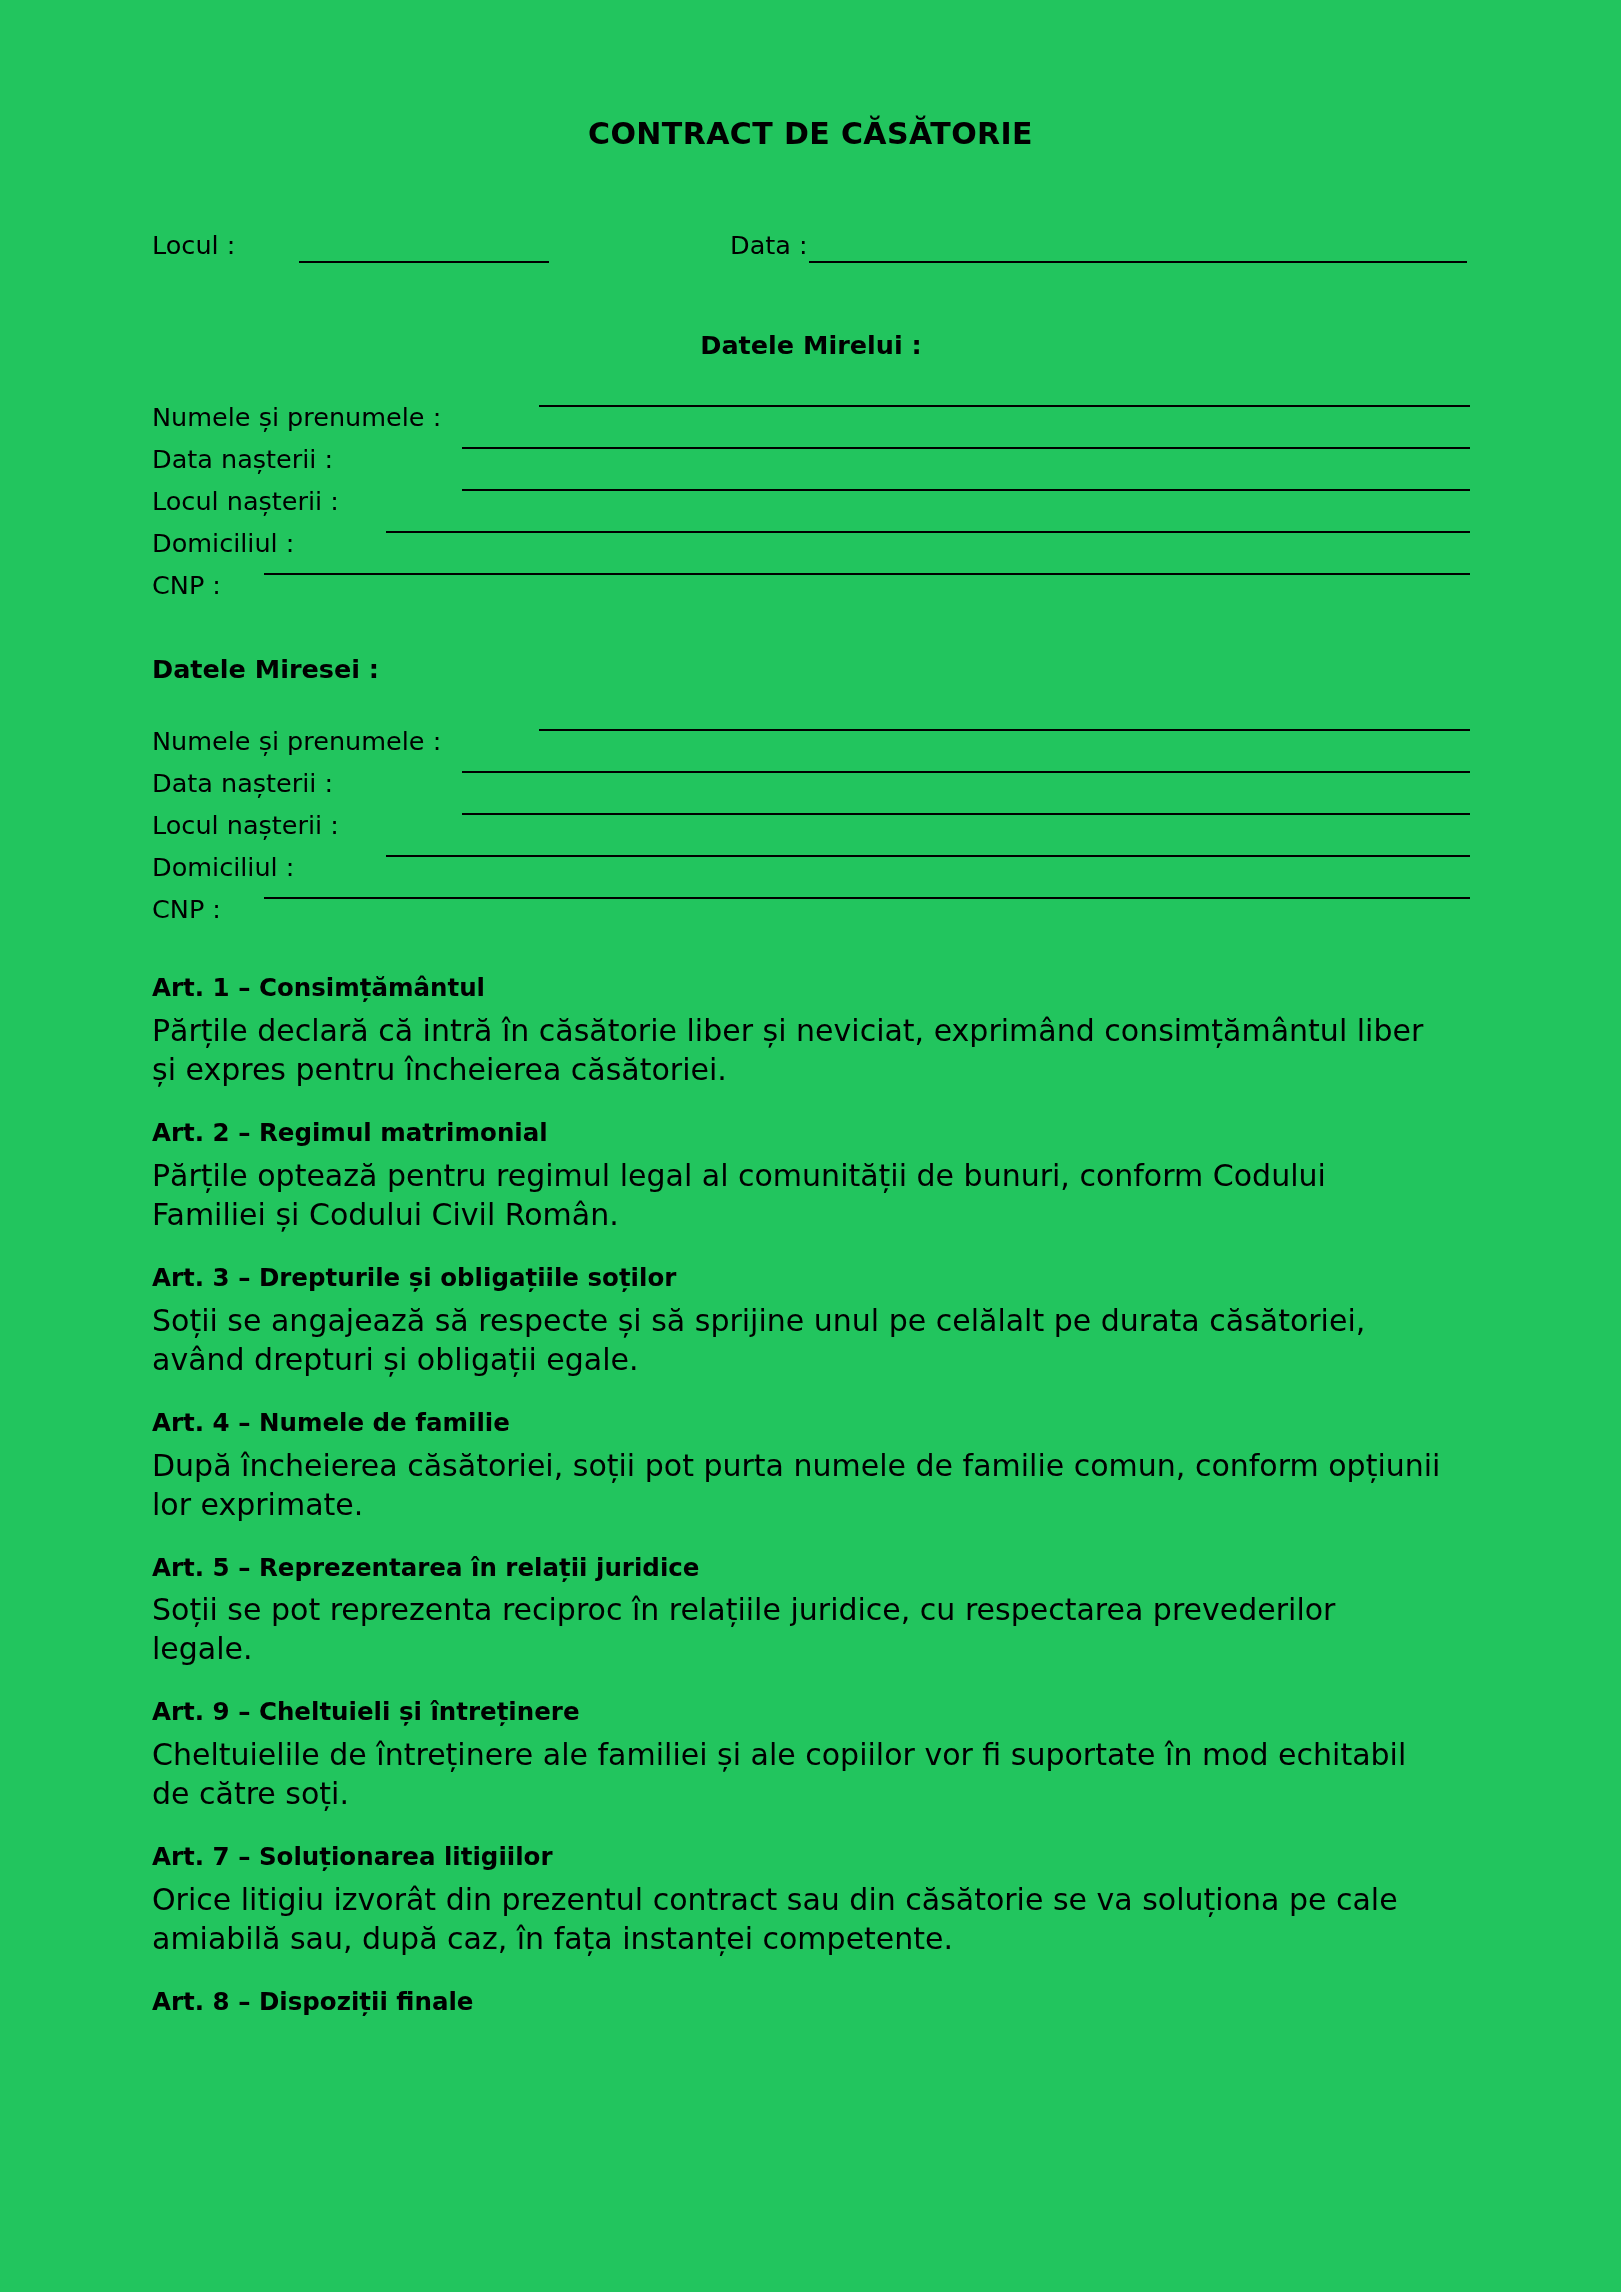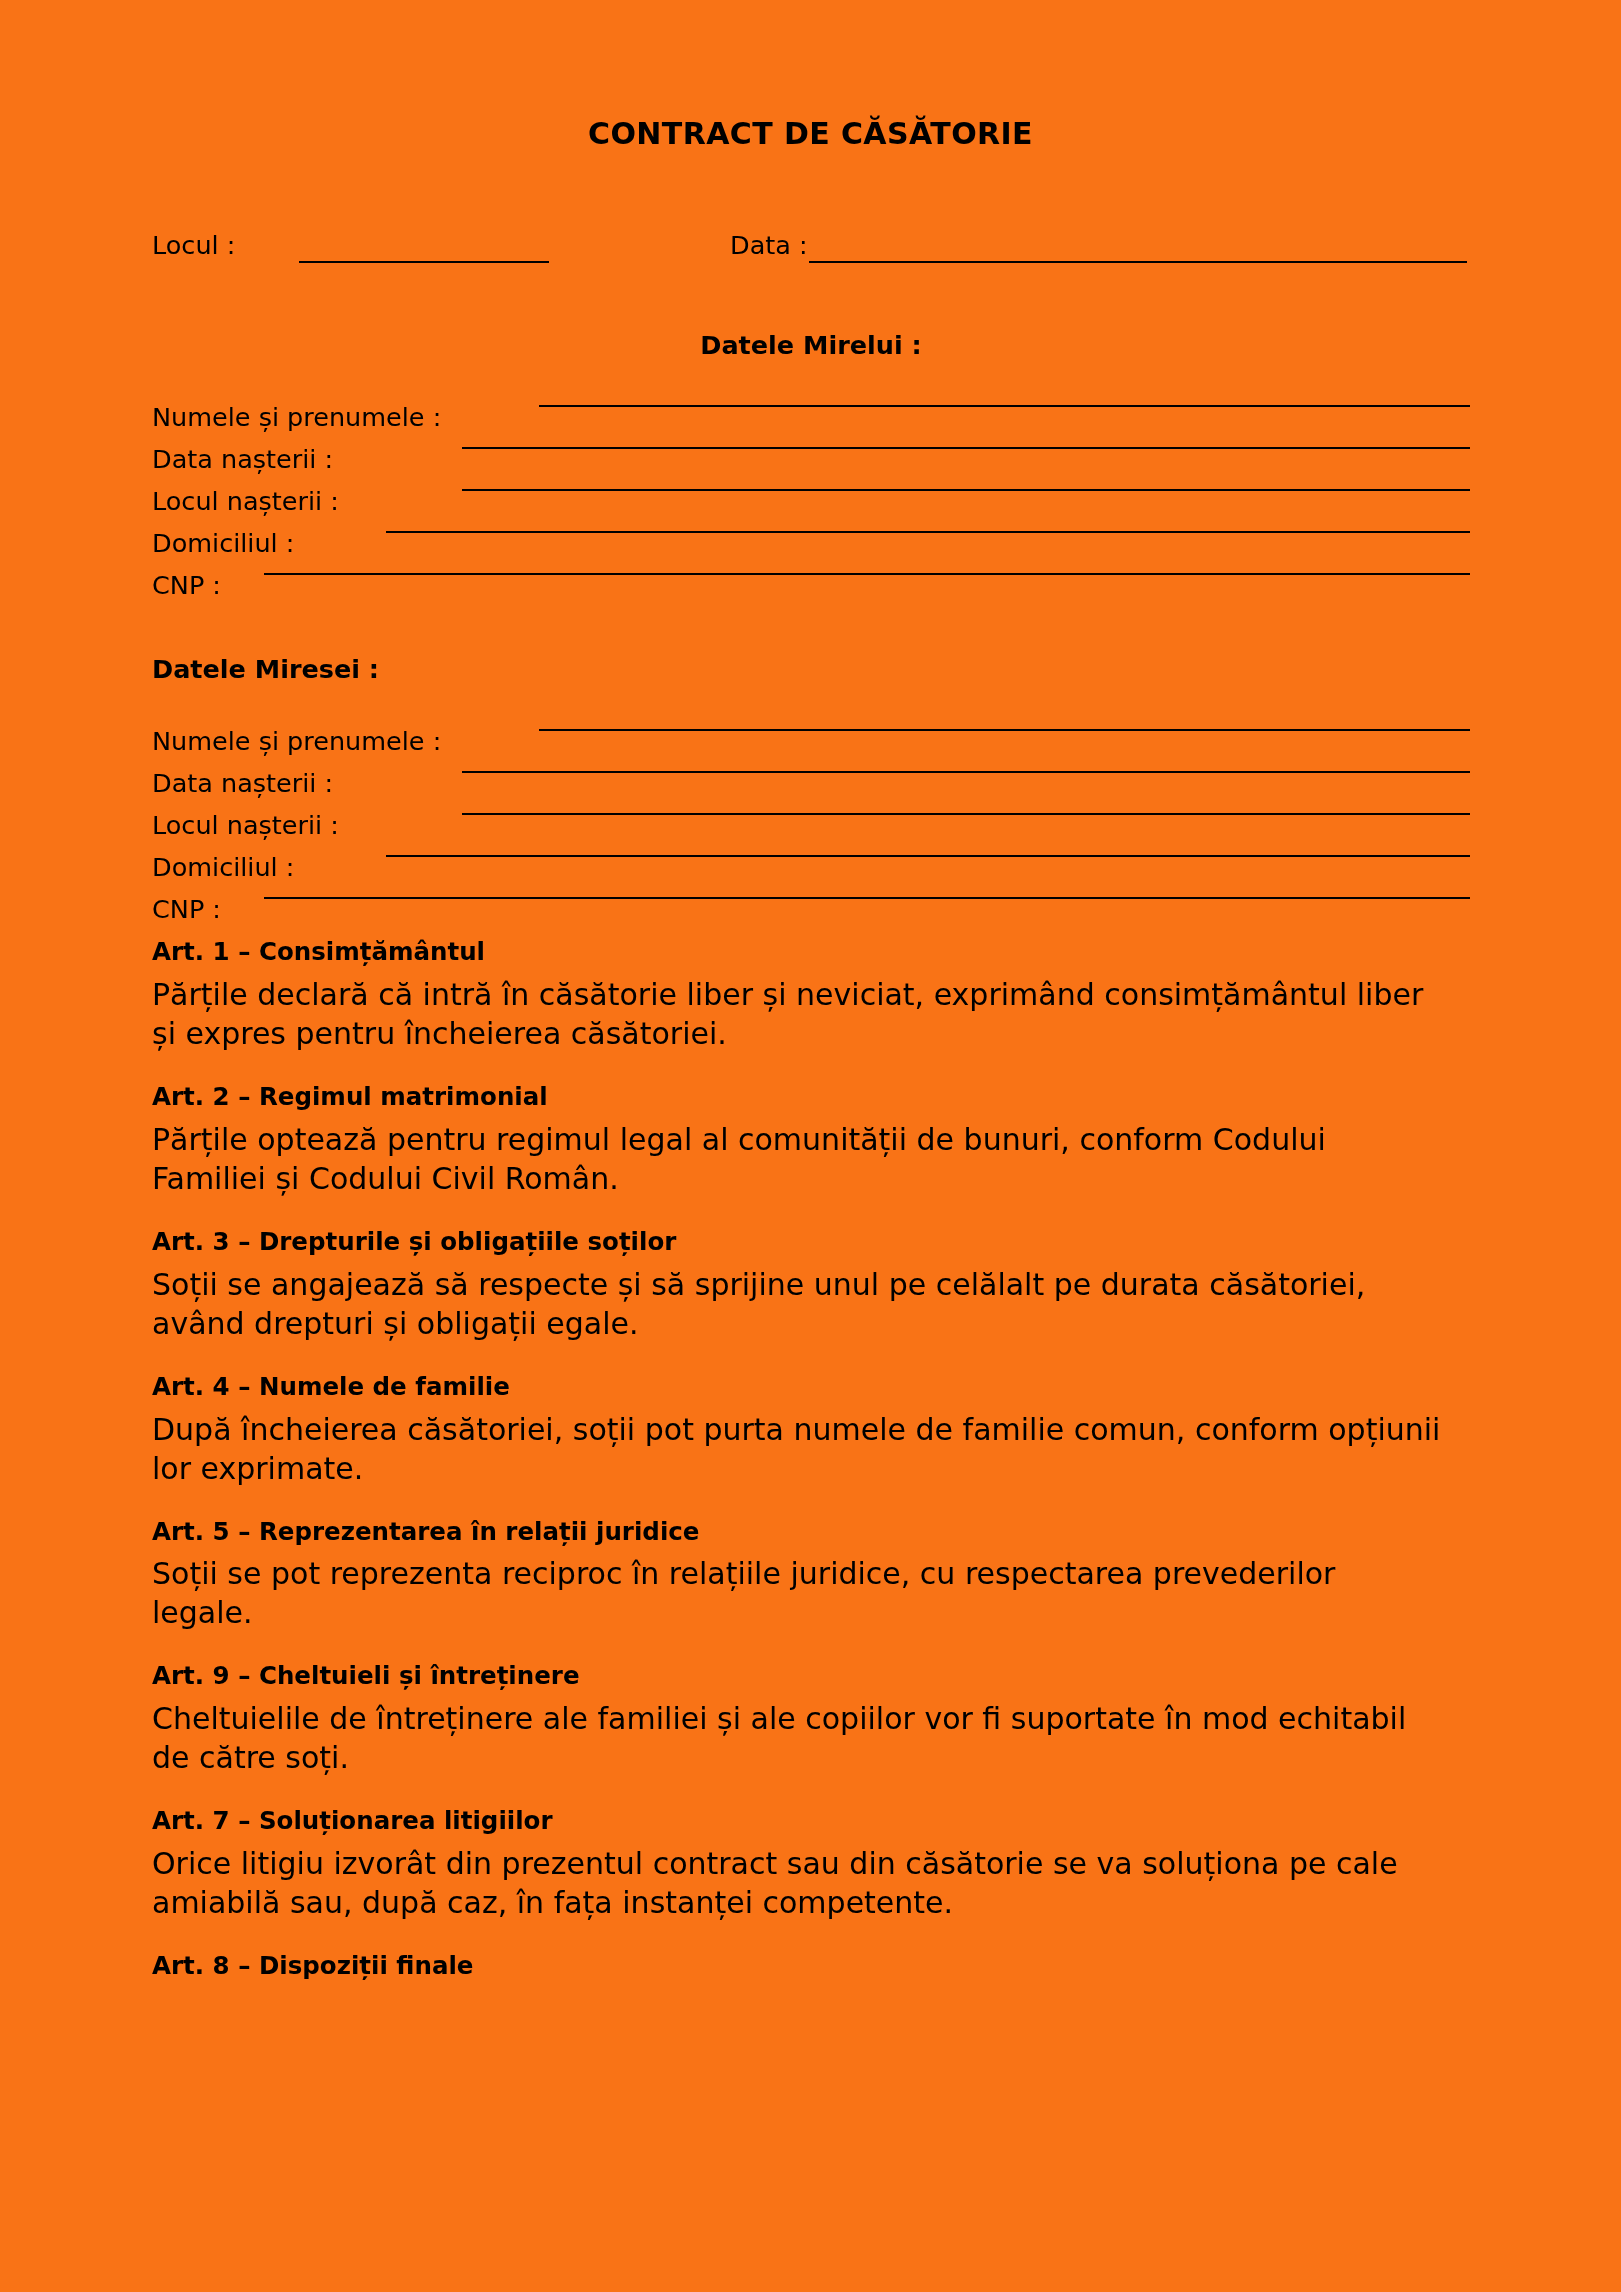--- a/index.html
+++ b/index.html
@@ -6,21 +6,21 @@
   html, body {
     margin: 0;
     padding: 0;
     background: #ffffff;
   }
 
   .page {
     position: relative;
     width: 1621px;
     height: 2293px;
-    background: #f97316;
+    background: #22c55e;
     margin: 0 auto;
     box-sizing: border-box;
     font-family: "DejaVu Sans", "Liberation Sans", sans-serif;
     color: #000000;
     overflow: hidden;
   }
 
   
   .doc-title {
     position: absolute;
@@ -86,21 +86,21 @@
     position: absolute;
     top: 32px;
     right: 0;
     height: 0;
     border-bottom: 2.9px solid #000;
   }
 
   
   #groom-block  { position: absolute; left: 152px; top: 329px;  width: 1318px; text-align: center; }
   #bride-block  { position: absolute; left: 152px; top: 653px;  width: 1318px; }
-  #articles     { position: absolute; left: 152px; top: 936px;  width: 1294px; }
+  #articles     { position: absolute; left: 152px; top: 972px;  width: 1294px; }
 
   .person-fields { margin-top: 10.8px; }
 
   
   .article { margin-bottom: 28px; }
   .article:last-child { margin-bottom: 8px; }
 
   .art-head {
     font-size: 24.5px;
     font-weight: bold;

